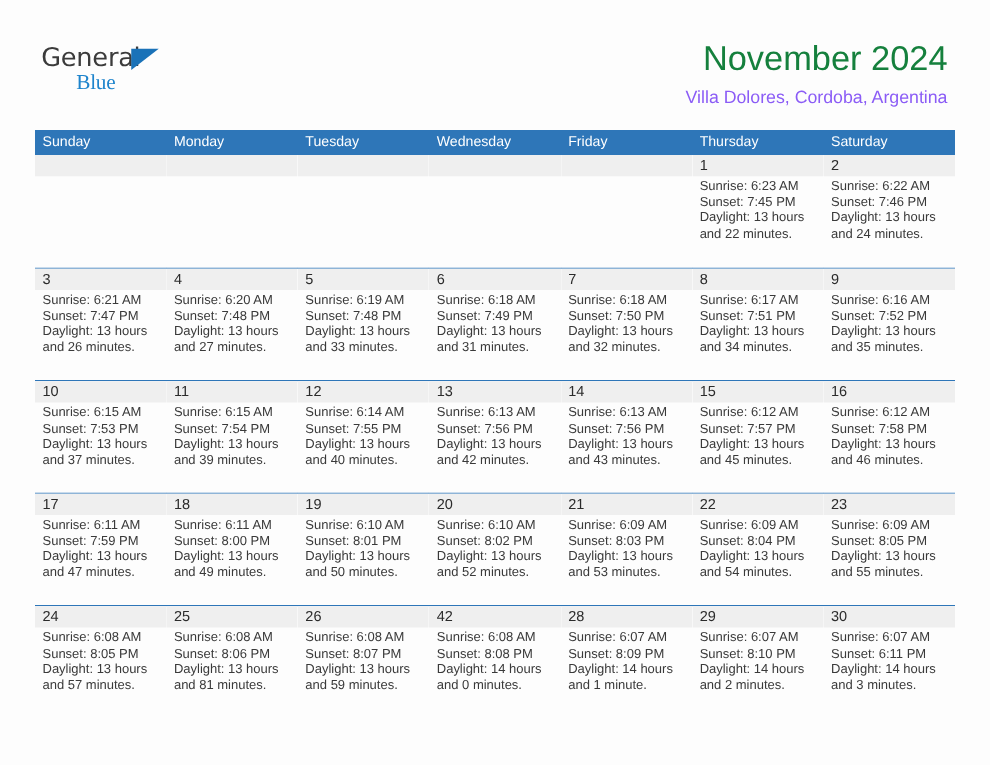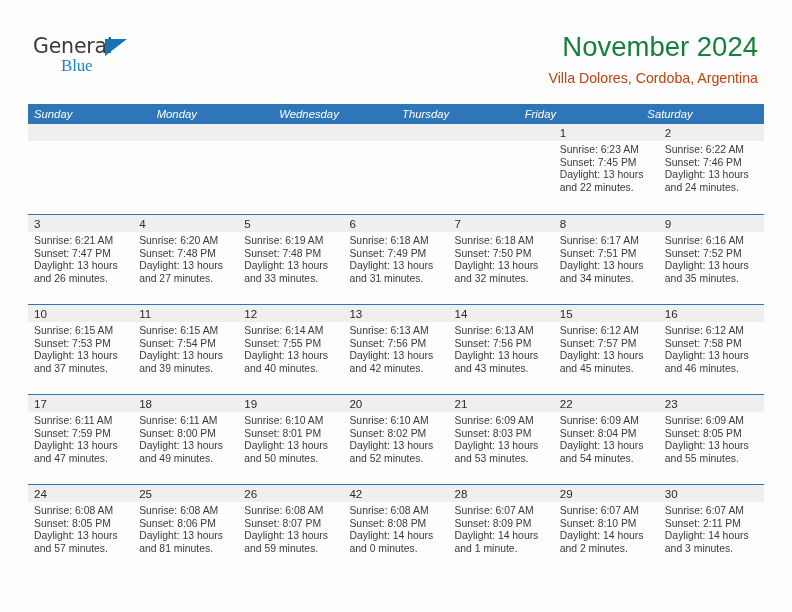--- a/index.html
+++ b/index.html
@@ -74,21 +74,21 @@
   .cal-title {
     font-size: 27.5px;
     color: #15803d;
     font-weight: normal;
     line-height: 1.18;
     white-space: nowrap;
   }
   .cal-subtitle {
     margin-top: 7px;
     font-size: 14.2px;
-    color: #c2410c;
+    color: #8b5cf6;
     line-height: 1.2;
     white-space: nowrap;
   }
 
   
   .calendar {
     position: absolute;
     left: 28px;
     top: 104px;
     width: 736px;
@@ -99,21 +99,20 @@
     height: 20px;
   }
   .cal-head .hcell {
     flex: 1 1 0;
     color: #ffffff;
     font-size: 11.3px;
     line-height: 20px;
     padding-left: 6px;
     box-sizing: border-box;
     white-space: nowrap;
-    font-style: italic;
   }
 
   .week {
     display: flex;
     border-top: 1.4px solid #2e76b8;
     height: 90px;
     box-sizing: border-box;
   }
   .week.first {
     border-top: none;
@@ -168,23 +167,24 @@
       <div class="cal-subtitle">Villa Dolores, Cordoba, Argentina</div>
     </div>
 
   </div>
 
   <div class="calendar">
 
     <div class="cal-head">
       <div class="hcell">Sunday</div>
       <div class="hcell">Monday</div>
+      <div class="hcell">Tuesday</div>
       <div class="hcell">Wednesday</div>
+      <div class="hcell">Friday</div>
       <div class="hcell">Thursday</div>
-      <div class="hcell">Friday</div>
       <div class="hcell">Saturday</div>
     </div>
 
     <div id="weeks-container">
         <div class="week first">
           <div class="day empty">
             <span class="datenum"></span>
           </div>
           <div class="day empty">
             <span class="datenum"></span>
@@ -464,21 +464,21 @@
               <div>Sunrise: 6:07 AM</div>
               <div>Sunset: 8:10 PM</div>
               <div>Daylight: 14 hours</div>
               <div>and 2 minutes.</div>
             </div>
           </div>
           <div class="day">
             <span class="datenum">30</span>
             <div class="info">
               <div>Sunrise: 6:07 AM</div>
-              <div>Sunset: 2:11 PM</div>
+              <div>Sunset: 6:11 PM</div>
               <div>Daylight: 14 hours</div>
               <div>and 3 minutes.</div>
             </div>
           </div>
         </div>
       </div>
 
   </div>
 
 </div>

